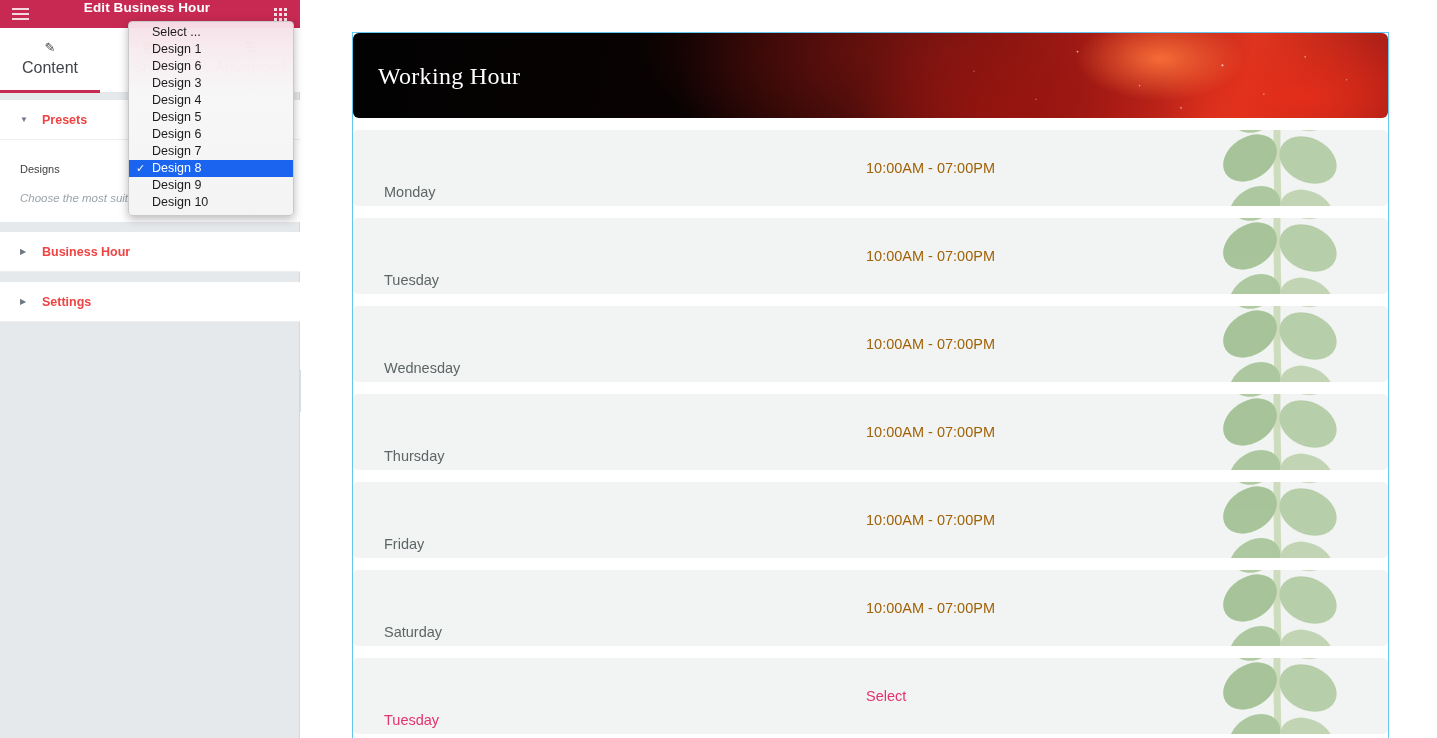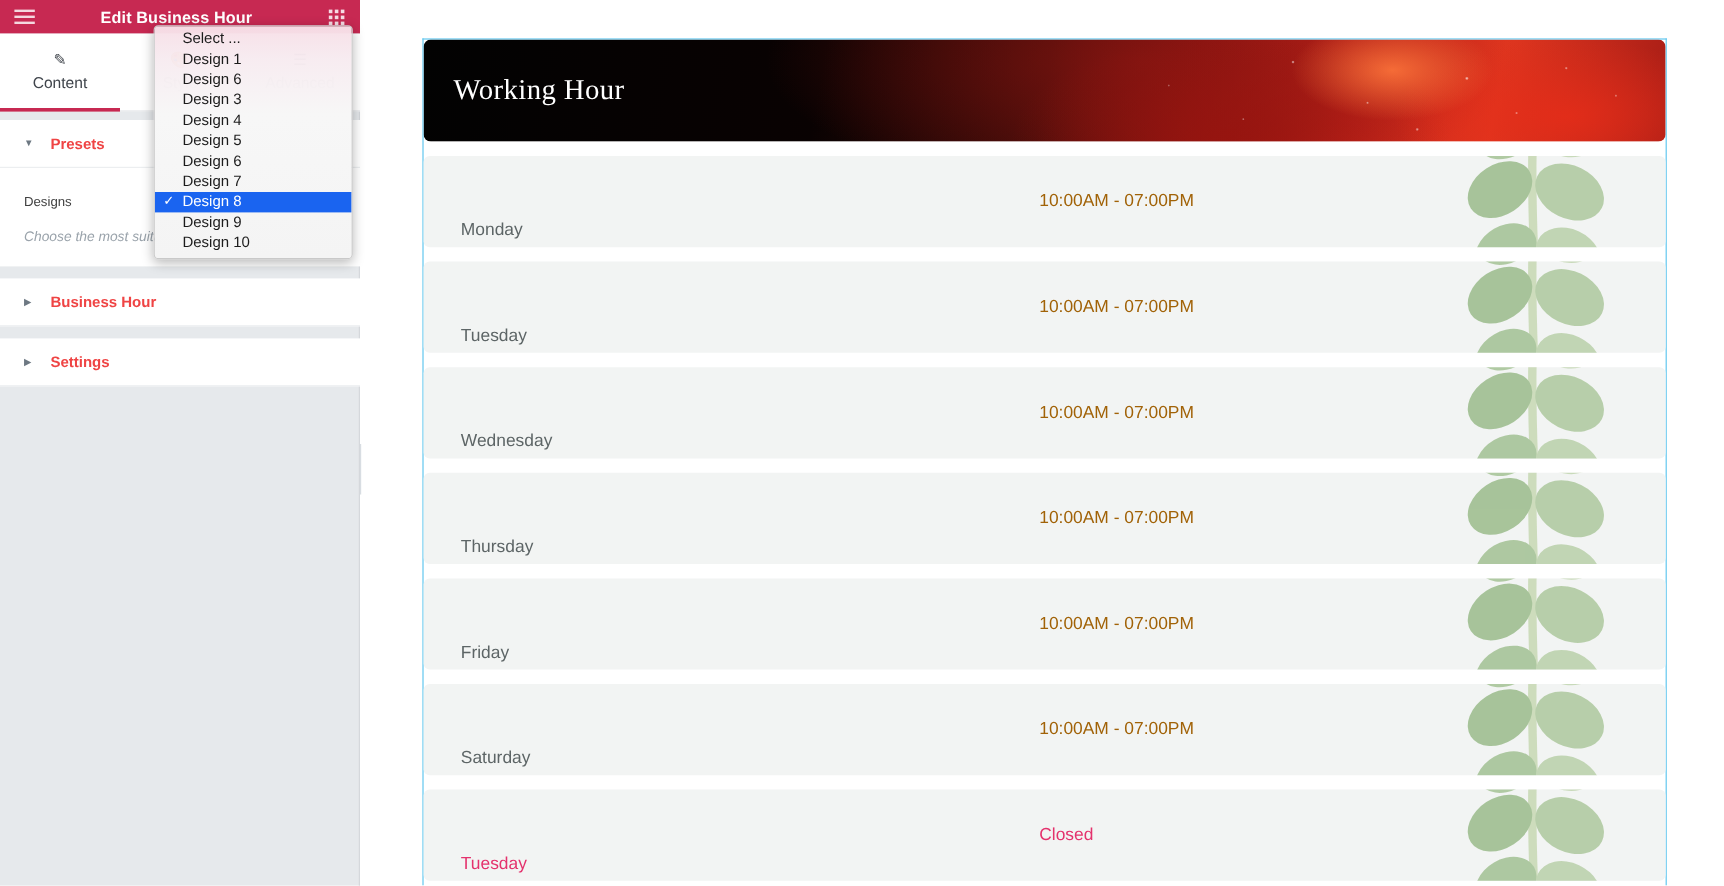--- a/index.html
+++ b/index.html
@@ -19,21 +19,20 @@
     background: #e6e9ec;
     border-right: 1px solid #d5d8dc;
   }
 
   #panel-topbar {
     position: absolute;
     left: 0; top: 0;
     width: 300px; height: 28px;
     background: #c72952;
     display: flex;
-    align-items: center;
   }
   #hamburger-btn {
     width: 40px; height: 28px;
     display: flex; flex-direction: column;
     align-items: center; justify-content: center;
     gap: 3px;
     cursor: pointer;
   }
   #hamburger-btn i {
     display: block;
@@ -74,21 +73,21 @@
     width: 100px; height: 65px;
     display: flex; flex-direction: column;
     align-items: center; justify-content: center;
     gap: 5px;
     cursor: pointer;
     border-bottom: 3px solid transparent;
     color: #6d7882;
   }
   .panel-tab.active { border-bottom-color: #c72952; color: #3f444b; }
   .panel-tab .tab-icon { font-size: 13px; line-height: 13px; }
-  .panel-tab .tab-label { font-size: 13px; }
+  .panel-tab .tab-label { font-size: 16px; }
 
   .section-block {
     position: absolute;
     left: 0; width: 300px;
     background: #ffffff;
   }
   .section-head {
     height: 40px;
     display: flex; align-items: center;
     gap: 14px;
@@ -480,17 +479,17 @@
                 <ellipse cx="176" cy="14" rx="27" ry="20" transform="rotate(22 176 14)" fill="#bed3ab"></ellipse>
                 <ellipse cx="122" cy="62" rx="29" ry="21" transform="rotate(-33 122 62)" fill="#93b782"></ellipse>
                 <ellipse cx="180" cy="64" rx="30" ry="22" transform="rotate(26 180 64)" fill="#a8c596"></ellipse>
                 <ellipse cx="127" cy="112" rx="27" ry="20" transform="rotate(-30 127 112)" fill="#9cbd8b"></ellipse>
                 <ellipse cx="179" cy="116" rx="28" ry="21" transform="rotate(25 179 116)" fill="#b5cda3"></ellipse>
                 <ellipse cx="36" cy="132" rx="26" ry="17" transform="rotate(-12 36 132)" fill="#d4e3c2"></ellipse>
                 <ellipse cx="84" cy="136" rx="25" ry="17" transform="rotate(10 84 136)" fill="#cfe0bc"></ellipse>
               </g>
             </svg></div>
           <span class="day-name">Tuesday</span>
-          <span class="day-time">Closed</span>
+          <span class="day-time">Select</span>
         </div>
       </div>
   </div>
 </div>
 
 </body></html>

